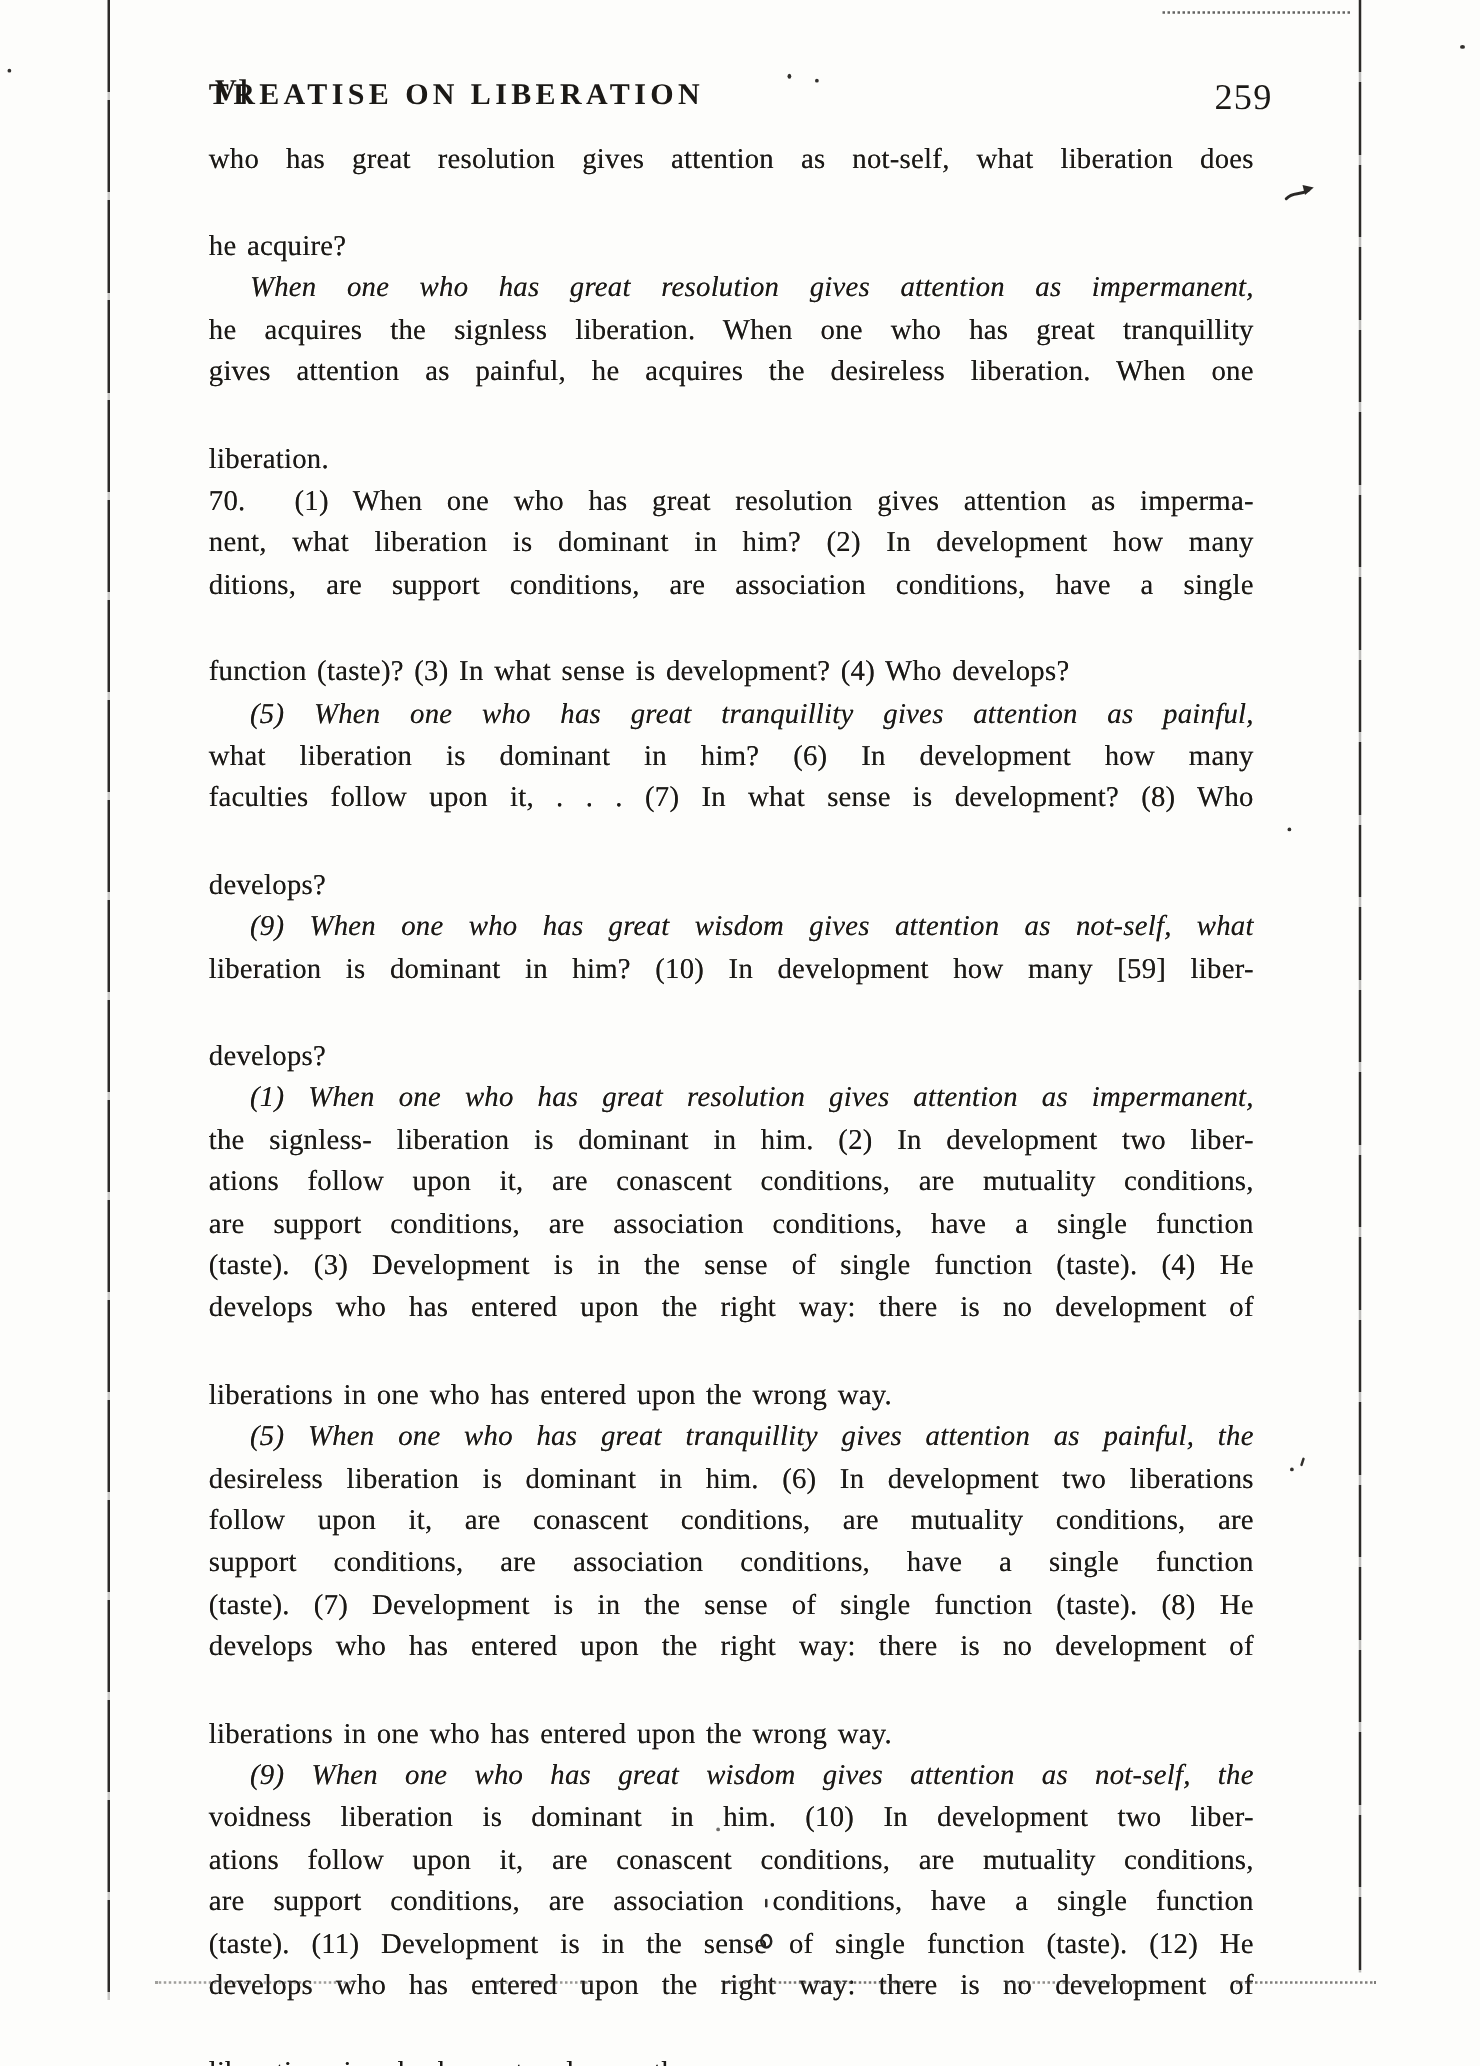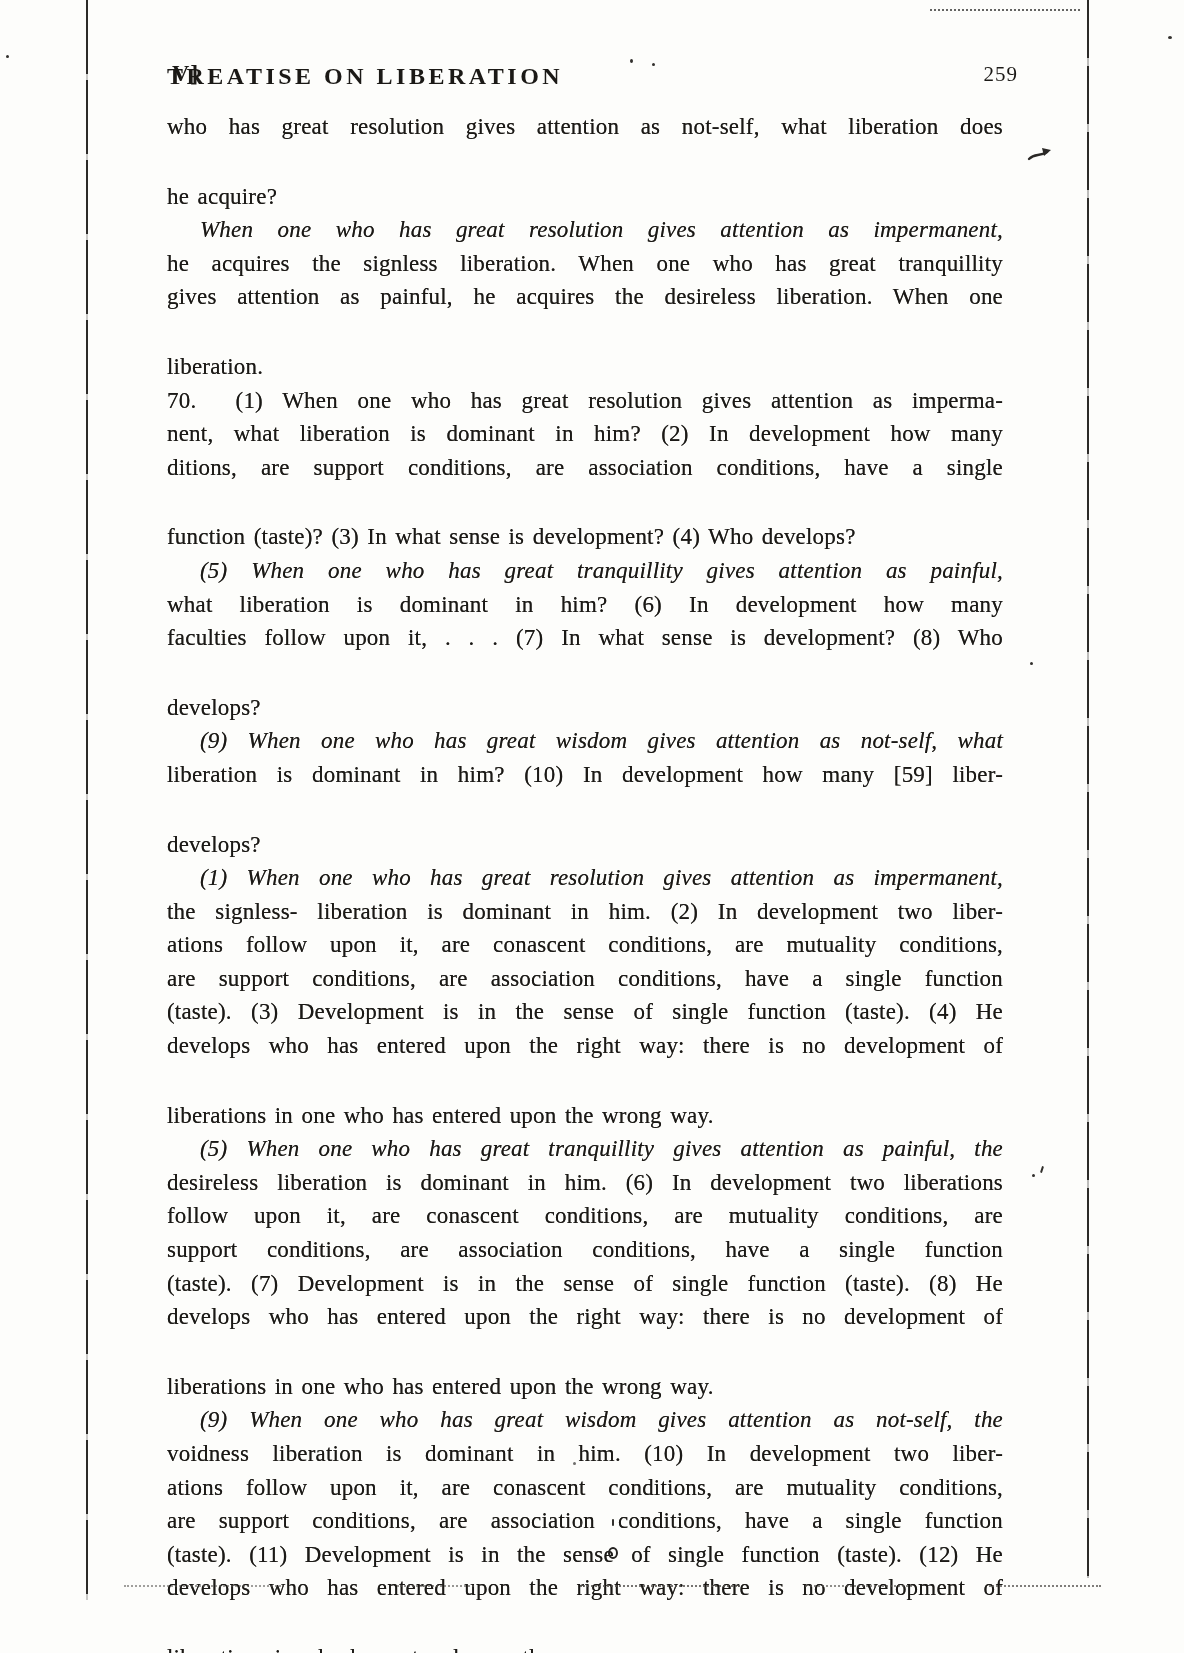--- a/index.html
+++ b/index.html
@@ -35,21 +35,21 @@
   .hdr-section{
     position:absolute;left:5px;top:0;
     font-size:24px;font-weight:bold;letter-spacing:1px;
   }
   .hdr-title{
     position:absolute;left:0;right:0;top:3px;text-align:left;
     font-size:24px;font-weight:bold;letter-spacing:3.5px;
   }
   .hdr-page{
     position:absolute;right:-15px;top:2px;
-    font-size:21px;font-weight:normal;letter-spacing:1px;
+    font-size:29px;font-weight:normal;letter-spacing:1px;
   }
   
   .body-text{
     position:absolute;left:167px;top:110px;width:836px;
     font-size:23px;line-height:33.6px;
     word-spacing:2.5px;letter-spacing:.2px;
     text-shadow:0 0 .5px rgba(27,25,22,.75);
   }
   .para{margin:0;}
   .line{text-align:justify;text-align-last:justify;}

